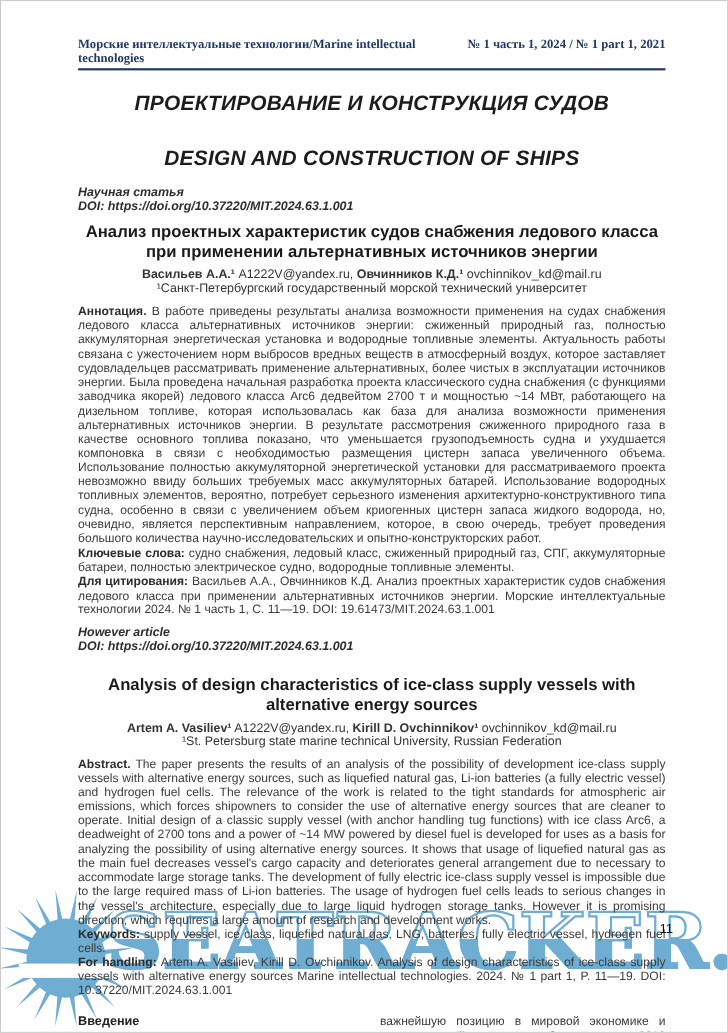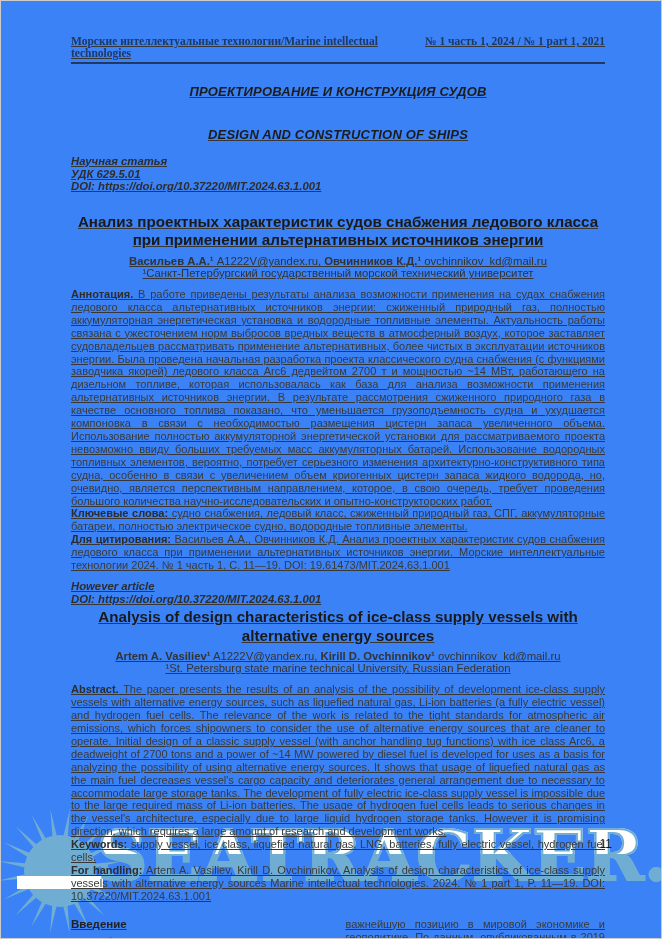--- a/index.html
+++ b/index.html
@@ -1,50 +1,49 @@
 <!DOCTYPE html>
 <html><head>
 <meta charset="utf-8">
 <style>
   * { margin: 0; padding: 0; box-sizing: border-box; }
   html, body { background: #e9e9e9; }
   .page {
     position: relative;
     width: 662px; height: 939px;
     margin: 0 auto;
-    background: #3b82f6;
+    background: #ffffff;
     border: 1px solid #cccccc;
     overflow: hidden;
     font-family: "Liberation Sans", sans-serif;
     color: #373737;
-    text-decoration: underline;
   }
   .content { padding: 34px 56px 0 70px; position: relative; z-index: 2; }
 
   .jheader {
     display: flex; justify-content: space-between; align-items: baseline;
     font-family: "Liberation Serif", serif;
     font-weight: bold; font-size: 11.5px; color: #1f3864;
     border-bottom: 2px solid #1f3864; padding-bottom: 3px;
   }
   .jheader .issue { white-space: nowrap; padding-left: 12px; }
 
   .section-head {
     text-align: center; font-weight: bold; font-style: italic;
-    font-size: 13px; color: #1c1c1c; letter-spacing: 0.2px;
+    font-size: 19px; color: #1c1c1c; letter-spacing: 0.2px;
   }
   .section-ru { margin-top: 20px; }
   .section-en { margin-top: 28px; }
 
   .meta { margin-top: 13px; font-size: 11.3px; font-weight: bold; font-style: italic; color: #2d2d2d; line-height: 1.12; }
   .meta div { margin: 0; }
 
   .title { text-align: center; font-weight: bold; color: #1a1a1a; font-size: 15.2px; line-height: 1.22; }
-  .title-ru { margin-top: 20px; }
-  .title-en { margin-top: 3px; }
+  .title-ru { margin-top: 8px; }
+  .title-en { margin-top: 19px; }
 
   .authors { text-align: center; font-size: 11.3px; margin-top: 5px; color: #333; }
   .affil   { text-align: center; font-size: 11.3px; color: #333; }
 
   .blocks { margin-top: 9px; }
   .just { text-align: justify; font-size: 11px; line-height: 12.9px; color: #3a3a3a; }
   .just b { color: #2c2c2c; }
 
   .meta-en { margin-top: 8px; }
 
@@ -80,21 +79,20 @@
     <div class="jheader">
       <span>Морские интеллектуальные технологии/Marine intellectual technologies</span>
       <span class="issue">№ 1 часть 1, 2024 / № 1 part 1, 2021</span>
     </div>
 
     <div class="section-head section-ru">ПРОЕКТИРОВАНИЕ И КОНСТРУКЦИЯ СУДОВ</div>
     <div class="section-head section-en">DESIGN AND CONSTRUCTION OF SHIPS</div>
 
     <div class="meta">
       <div>Научная статья</div>
-      <div>УДК 629.5.01</div>
       <div>DOI: https://doi.org/10.37220/MIT.2024.63.1.001</div>
     </div>
 
     <div class="title title-ru">Анализ проектных характеристик судов снабжения ледового класса при применении альтернативных источников энергии</div>
 
     <div class="authors">
       <b>Васильев А.А.¹</b>
       <span>A1222V@yandex.ru,</span>
       <b>Овчинников К.Д.¹</b>
       <span>ovchinnikov_kd@mail.ru</span>

